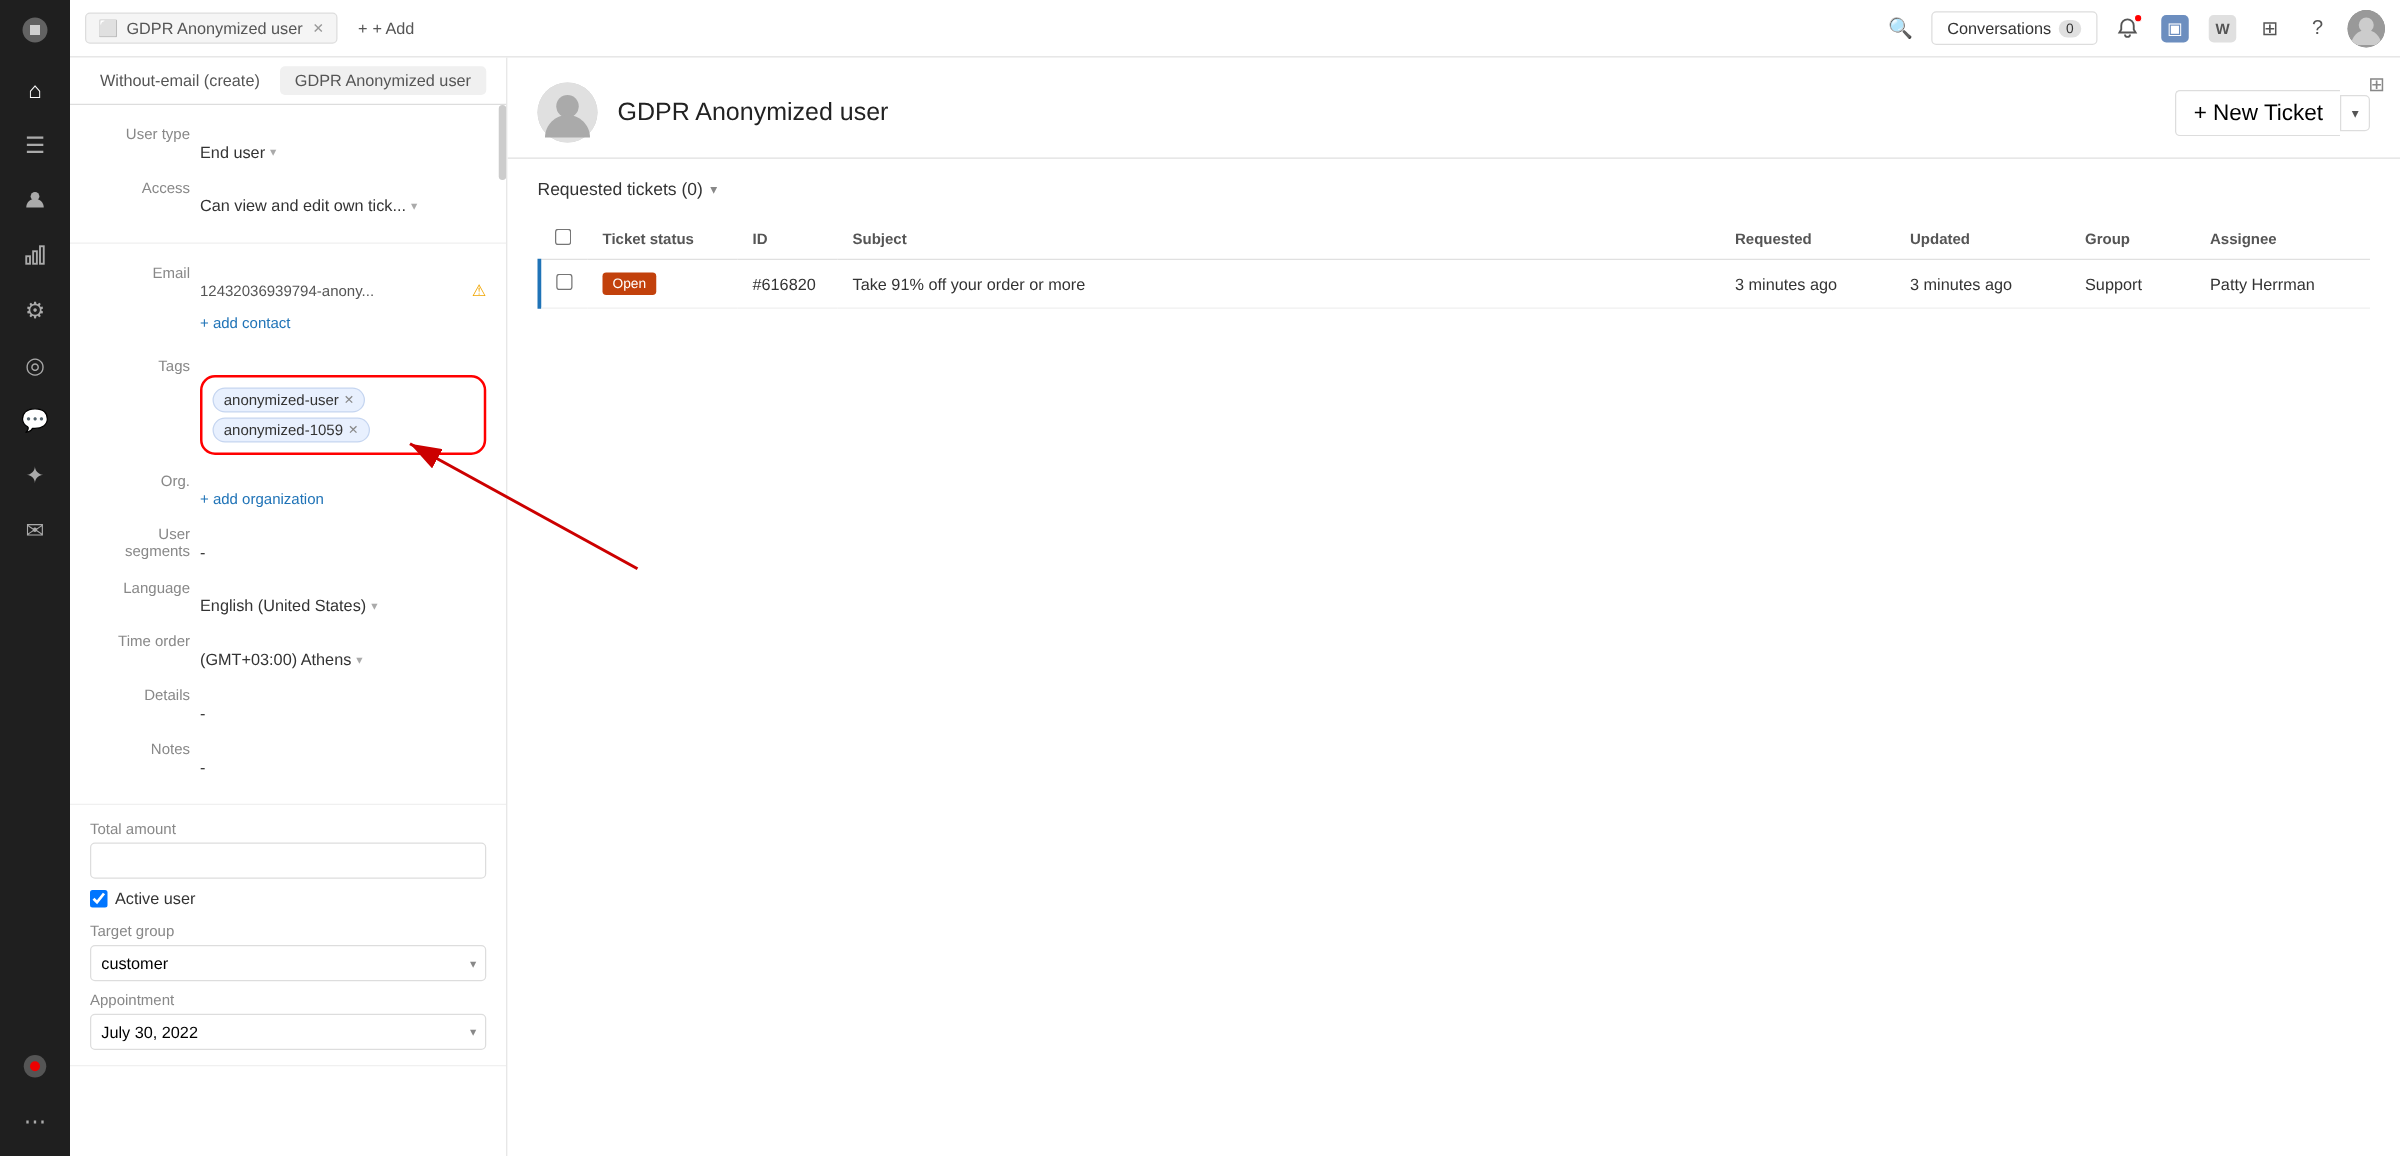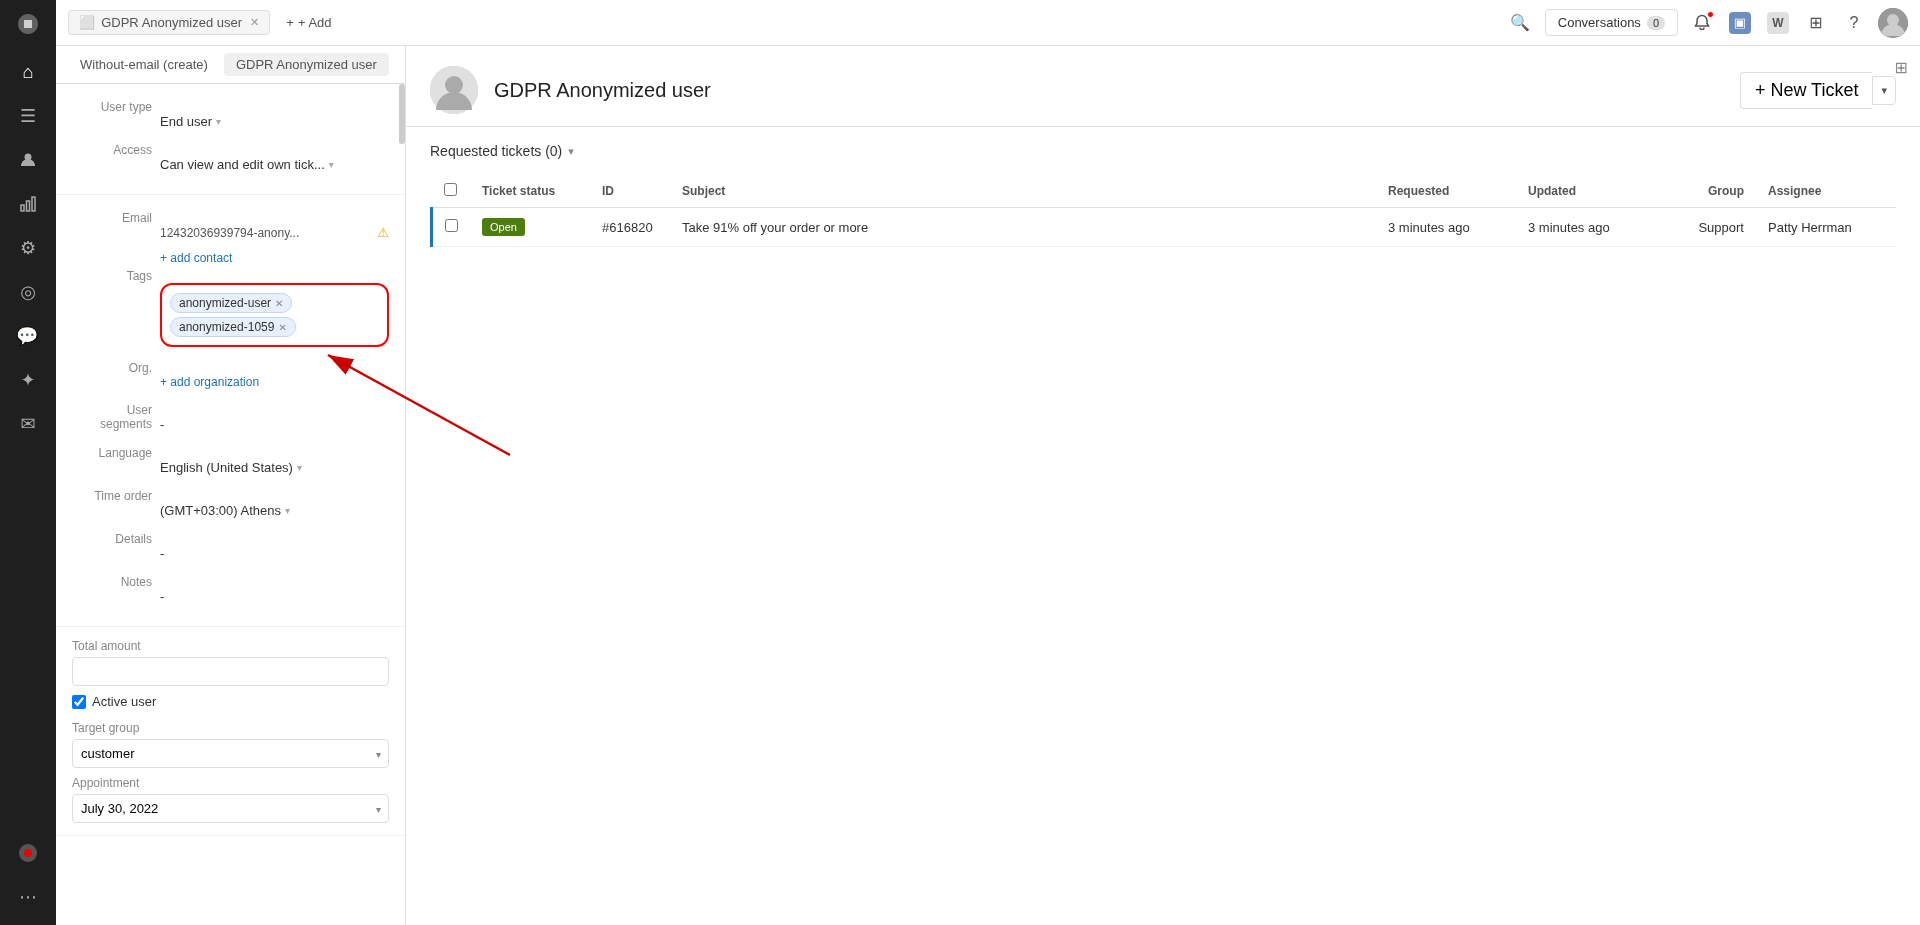--- a/index.html
+++ b/index.html
@@ -320,26 +320,26 @@
       font-size: 13px;
       color: #333;
       border-bottom: 1px solid #f0f0f0;
     }
     .ticket-table .col-checkbox { width: 30px; }
     .ticket-table .col-status { width: 120px; }
     .ticket-table .col-id { width: 80px; }
     .ticket-table .col-subject { }
     .ticket-table .col-requested { width: 140px; }
     .ticket-table .col-updated { width: 140px; }
-    .ticket-table .col-group { width: 100px; text-align: right; }
+    .ticket-table .col-group { width: 100px; }
     .ticket-table .col-assignee { width: 140px; }
 
     .status-badge-open {
       display: inline-block;
-      background: #4d7c0f;
+      background: #c2410c;
       color: #fff;
       font-size: 11px;
       padding: 3px 8px;
       border-radius: 3px;
       font-weight: 500;
     }
     .status-category {
       font-size: 12px;
       color: #555;
       padding: 8px 12px;
@@ -494,21 +494,21 @@
           <div class="form-row">
             <div class="form-label">Email</div>
             <div class="form-value">
               <div class="email-row">
                 <span class="email-text">12432036939794-anony...</span>
                 <span class="warn-icon">⚠</span>
               </div>
             </div>
           </div>
 
-          <div style="padding-left:88px;margin-bottom:0;">
+          <div style="padding-left:88px;margin-bottom:17px;">
             <span class="add-link">+ add contact</span>
           </div>
 
           <div class="form-row" style="position:relative;">
             <div class="form-label">Tags</div>
             <div class="form-value">
               <div class="tags-container" style="position:relative;">
                 <div class="tag-item">
                   <span>anonymized-user</span>
                   <span class="tag-x">✕</span>

